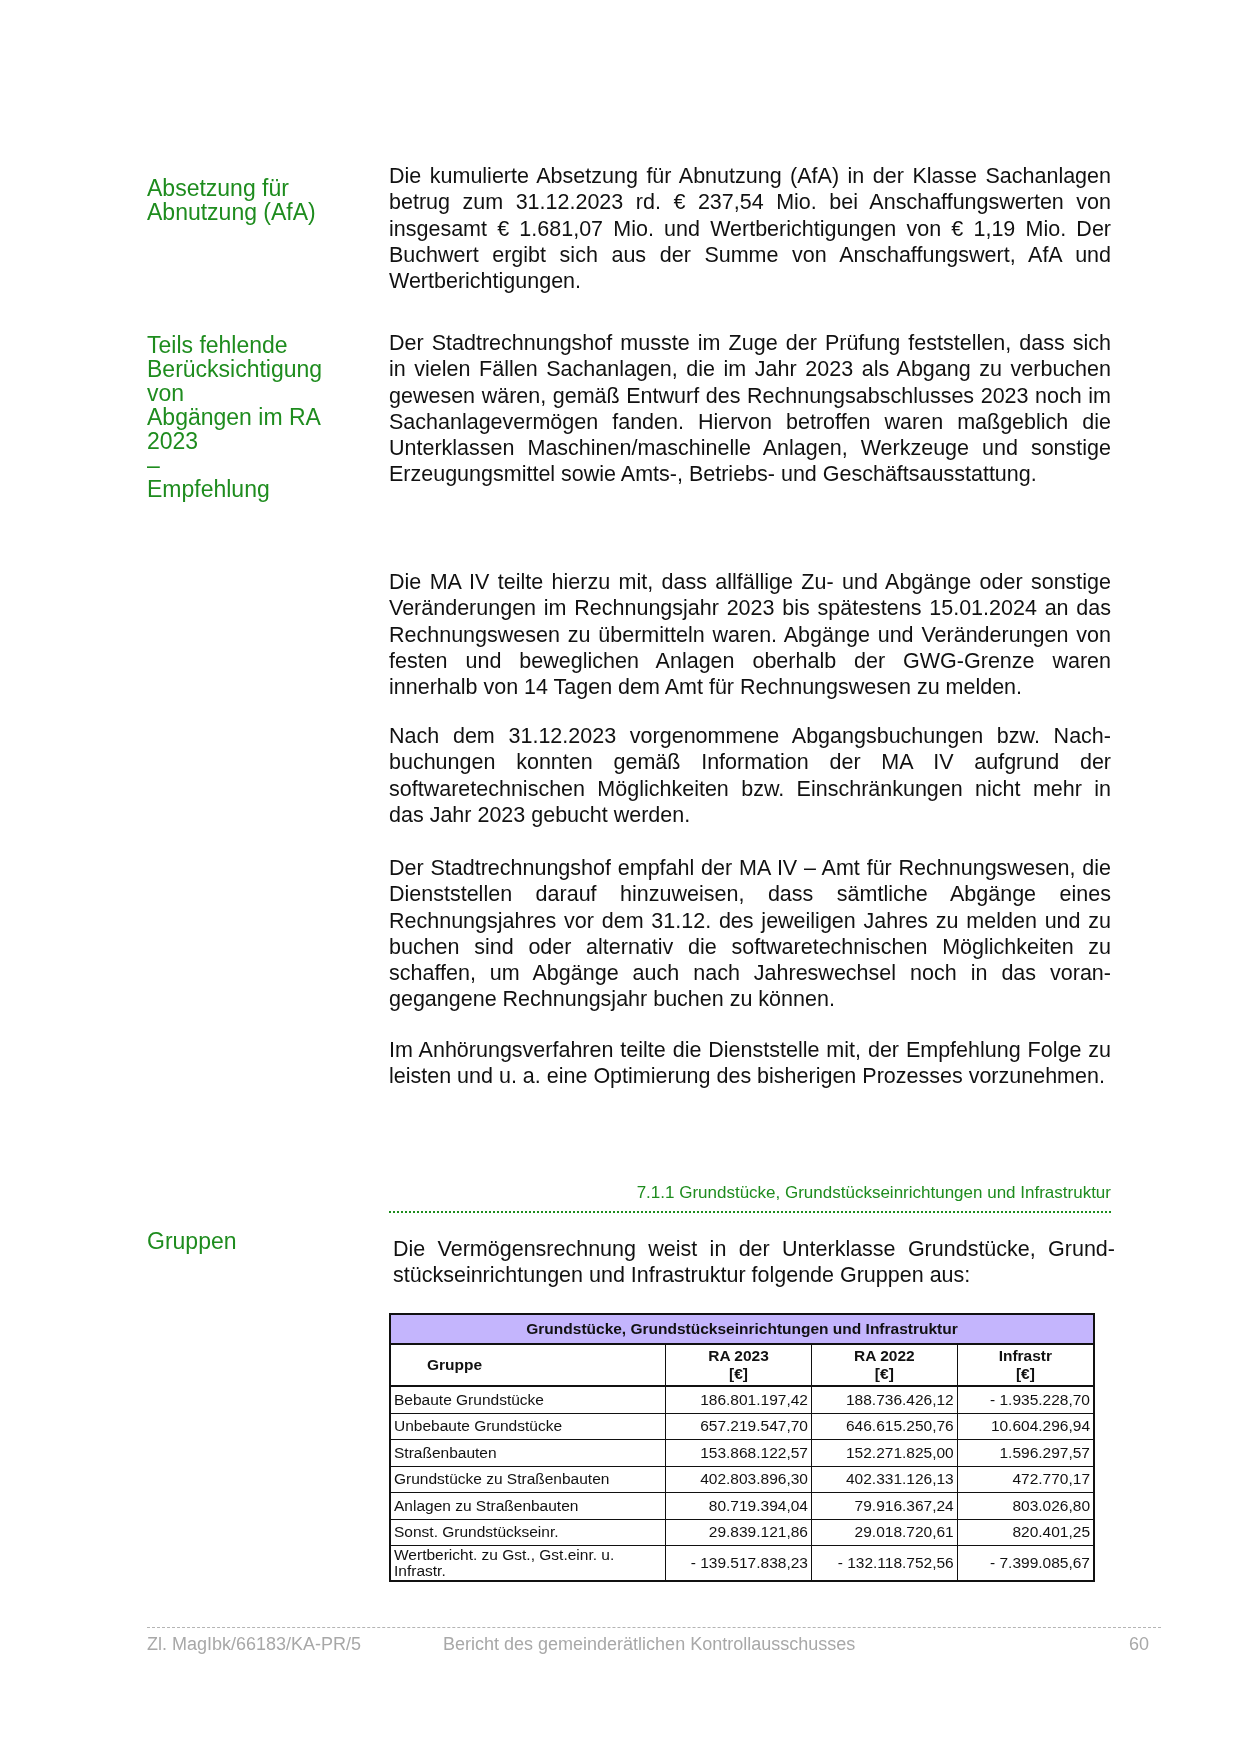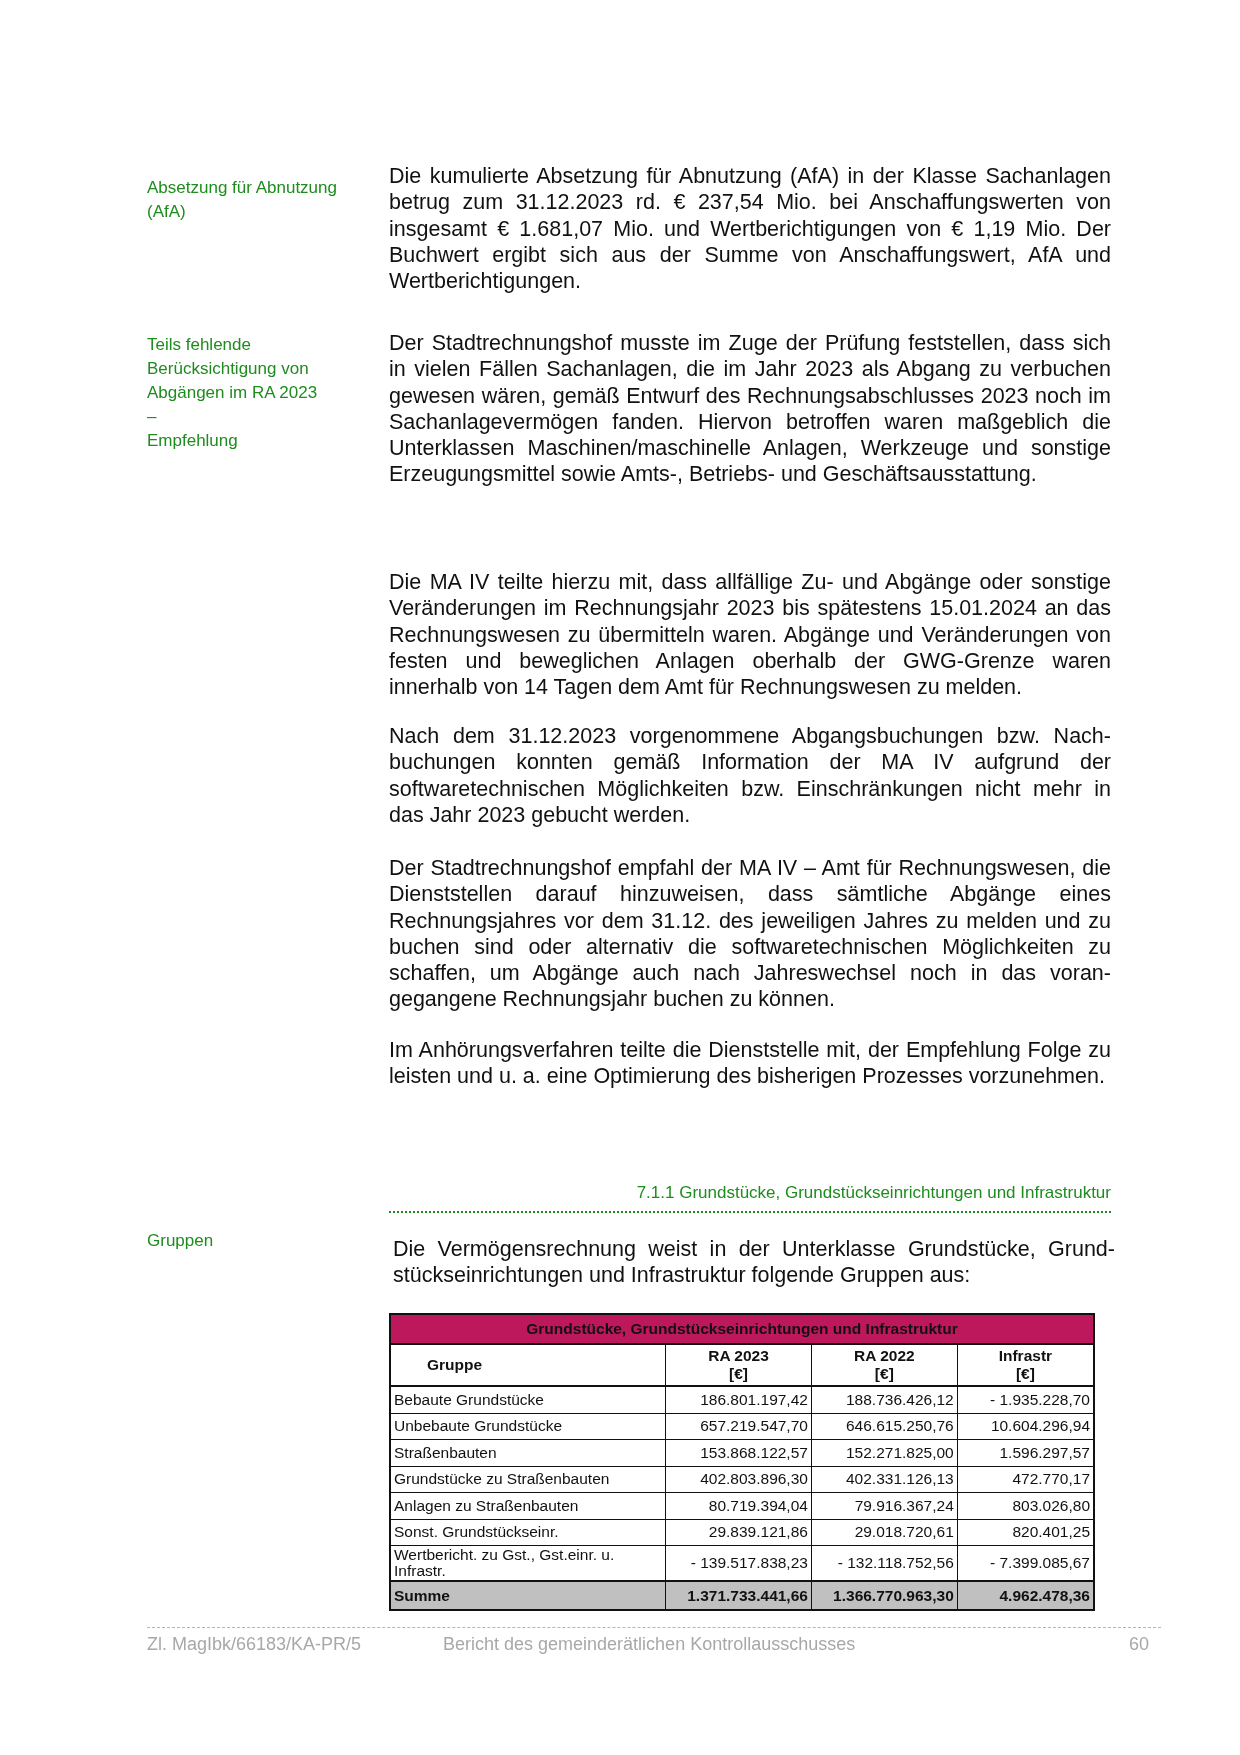--- a/index.html
+++ b/index.html
@@ -1,30 +1,30 @@
 <!DOCTYPE html>
 <html><head>
 <meta charset="utf-8">
 <style>
   html, body { margin: 0; padding: 0; background: #ffffff; }
   body { width: 1240px; height: 1755px; position: relative; overflow: hidden;
          font-family: "Liberation Sans", sans-serif; color: #111; }
   .margin-note { position: absolute; left: 147px; width: 215px; color: #1e8c1e;
-                 font-size: 17px; line-height: 24px; }
+                 font-size: 23px; line-height: 24px; }
   .para { position: absolute; left: 389px; width: 722px; font-size: 21.5px;
           line-height: 26.3px; text-align: justify; color: #111; }
   .heading { position: absolute; left: 389px; width: 722px; top: 1180px;
              text-align: right; color: #1e8c1e; font-size: 17px; line-height: 26px; }
   .heading-rule { position: absolute; left: 389px; width: 722px; top: 1211px;
                   border-top: 2px dotted #1e8c1e; }
   table.data { position: absolute; left: 389px; top: 1313px; width: 706px;
                border-collapse: collapse; border: 2.5px solid #111;
                font-size: 15.5px; }
   table.data td, table.data th { border: 1px solid #111; padding: 0 3px; }
-  table.data th.caption { background: #be185d; height: 28px; text-align: center;
+  table.data th.caption { background: #c4b5fd; height: 28px; text-align: center;
                           font-weight: bold; border-bottom: 2px solid #111; }
   table.data tr.head th { height: 40px; font-weight: bold; line-height: 18px;
                           border-bottom: 2px solid #111; }
   table.data tr.head th.left { text-align: left; padding-left: 36px; }
   table.data td { height: 25.5px; line-height: 16px; }
   table.data td.num { text-align: right; white-space: nowrap; }
   table.data tr.tall td { height: 34px; }
   table.data tr.sum td { background: #c0c0c0; font-weight: bold; height: 27px;
                          border-top: 2px solid #111; }
   .footer-rule { position: absolute; left: 147px; width: 1014px; top: 1627px;
@@ -119,25 +119,19 @@
     <td class="num">29.839.121,86</td>
     <td class="num">29.018.720,61</td>
     <td class="num">820.401,25</td>
   </tr>
   <tr class="tall">
     <td>Wertbericht. zu Gst., Gst.einr. u. Infrastr.</td>
     <td class="num">- 139.517.838,23</td>
     <td class="num">- 132.118.752,56</td>
     <td class="num">- 7.399.085,67</td>
   </tr>
-  <tr class="sum">
-    <td>Summe</td>
-    <td class="num">1.371.733.441,66</td>
-    <td class="num">1.366.770.963,30</td>
-    <td class="num">4.962.478,36</td>
-  </tr>
 </tbody>
   </table>
 
 <div class="footer-rule"></div>
 <div class="footer" style="left:147px;">Zl. MagIbk/66183/KA-PR/5</div>
 <div class="footer" style="left:443px;">Bericht des gemeinderätlichen Kontrollausschusses</div>
 <div class="footer" style="left:1125px; width:24px; text-align:right;">60</div>
 
 </body></html>

